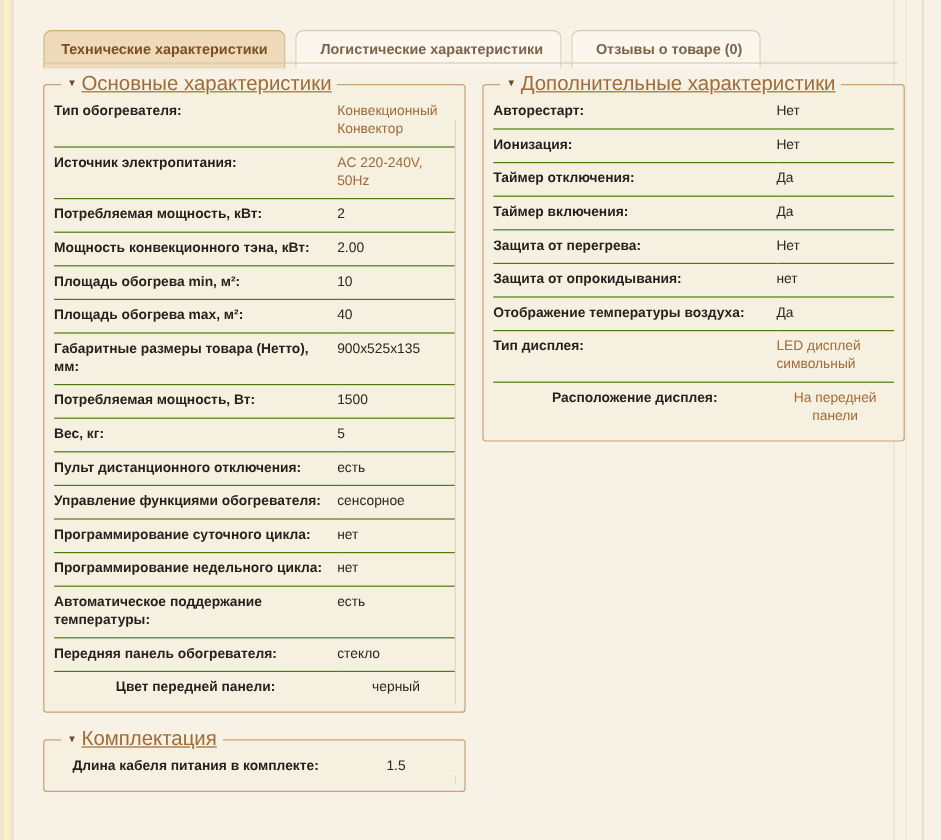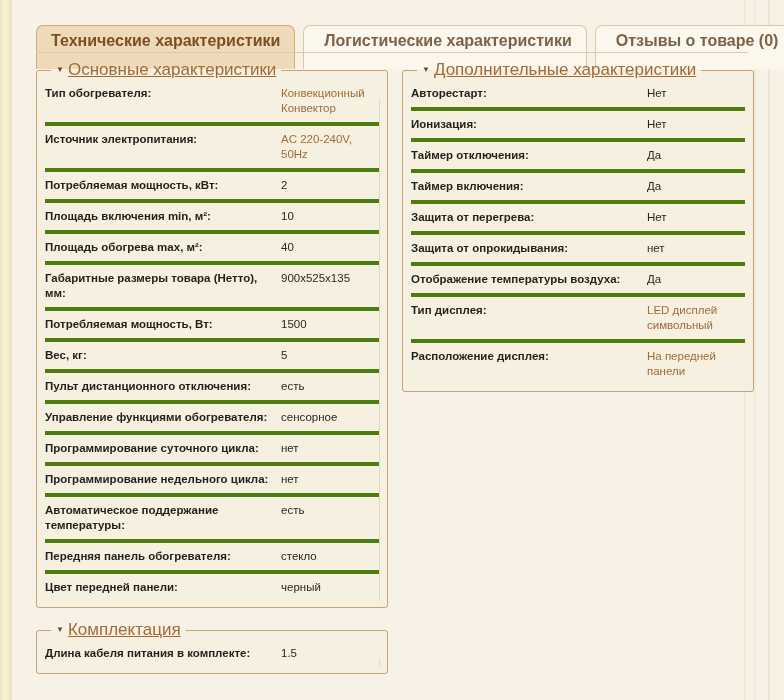--- a/index.html
+++ b/index.html
@@ -53,32 +53,32 @@
   
   .tabs {
     position: absolute;
     left: 36px;
     top: 25px;
     display: flex;
     align-items: flex-end;
     gap: 8px;
   }
   .tab {
-    font-size: 16px;
+    font-size: 12px;
     font-weight: bold;
     color: #8a6440;
     padding: 8px 14px 7px 14px;
     border: 1px solid #d9c7a8;
     border-bottom: none;
     border-radius: 7px 7px 0 0;
     background: #fbf7ed;
     line-height: 14px;
     white-space: nowrap;
     box-sizing: border-box;
-    height: 44px;
+    height: 32px;
   }
   .tab.active {
     background: #eed9b8;
     border-color: #cfab76;
     color: #7a4f22;
   }
   .tab.inactive {
     color: #7a6348;
     font-weight: bold;
     padding-left: 20px;
@@ -145,26 +145,27 @@
     width: calc(100% - 16px);
     margin: 0 8px 6px 8px;
     border-collapse: collapse;
     table-layout: fixed;
   }
   table.specs tr {
     vertical-align: top;
   }
   table.specs td {
     padding: 6px 0 6px 0;
-    border-bottom: 4px solid #4d7c0f;
+    border-bottom: 1px solid #4d7c0f;
     font-size: 11.5px;
     line-height: 15px;
   }
   table.specs tr:last-child td {
     border-bottom: none;
+    text-align: center;
   }
   td.k {
     font-weight: bold;
     color: #241f1b;
     padding-right: 8px;
     padding-left: 6px;
     width: 236px;
   }
   td.v {
     color: #2b2620;
@@ -220,22 +221,26 @@
                 <td class="v"><span class="linkval">Конвекционный Конвектор</span></td>
               </tr>
               <tr class="">
                 <td class="k">Источник электропитания:</td>
                 <td class="v"><span class="linkval">AC 220-240V, 50Hz</span></td>
               </tr>
               <tr class="">
                 <td class="k">Потребляемая мощность, кВт:</td>
                 <td class="v">2</td>
               </tr>
-              <tr class="">
-                <td class="k">Площадь включения min, м²:</td>
+              <tr class="wide">
+                <td class="k">Мощность конвекционного тэна, кВт:</td>
+                <td class="v">2.00</td>
+              </tr>
+              <tr class="">
+                <td class="k">Площадь обогрева min, м²:</td>
                 <td class="v">10</td>
               </tr>
               <tr class="">
                 <td class="k">Площадь обогрева max, м²:</td>
                 <td class="v">40</td>
               </tr>
               <tr class="wide">
                 <td class="k">Габаритные размеры товара (Нетто), мм:</td>
                 <td class="v">900x525x135</td>
               </tr>

